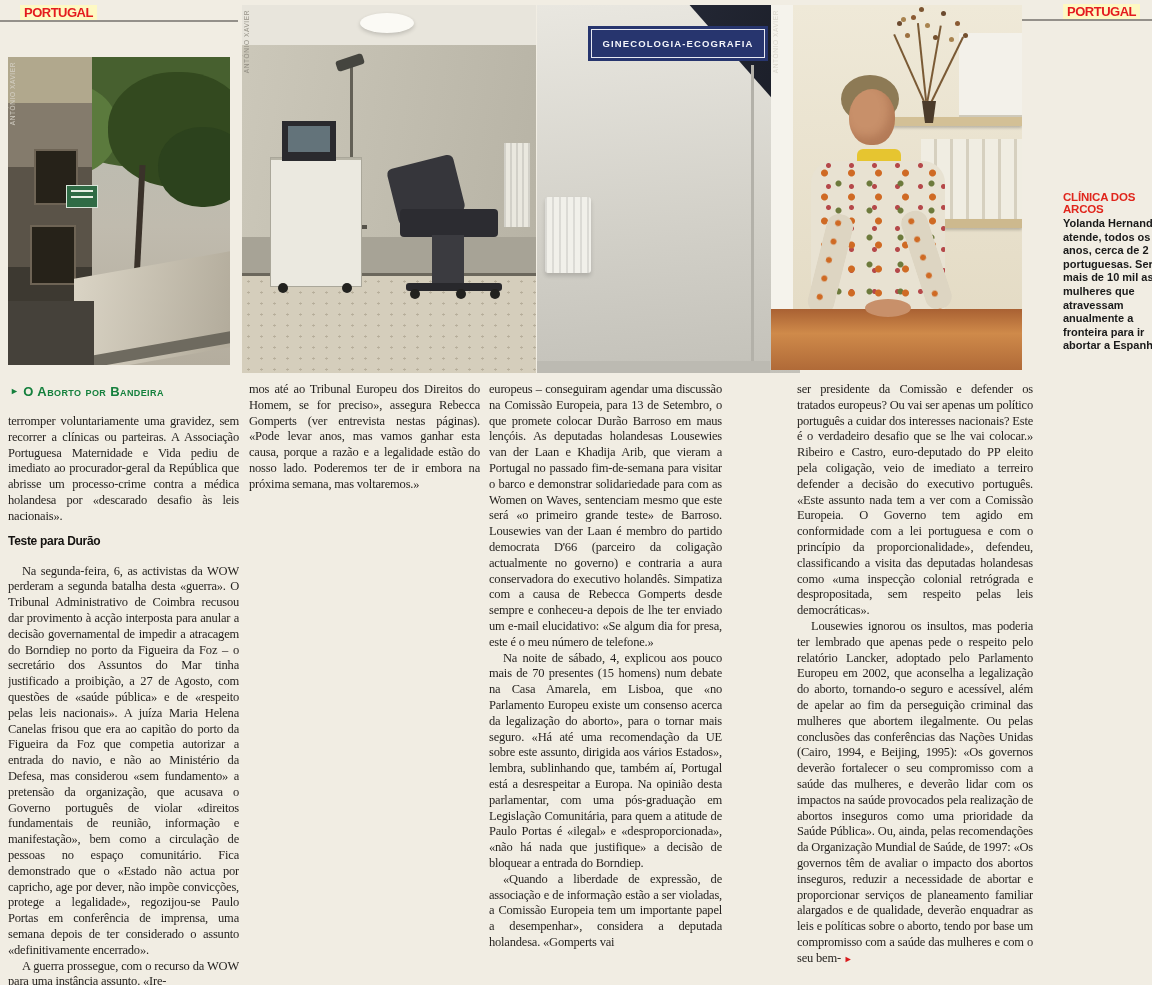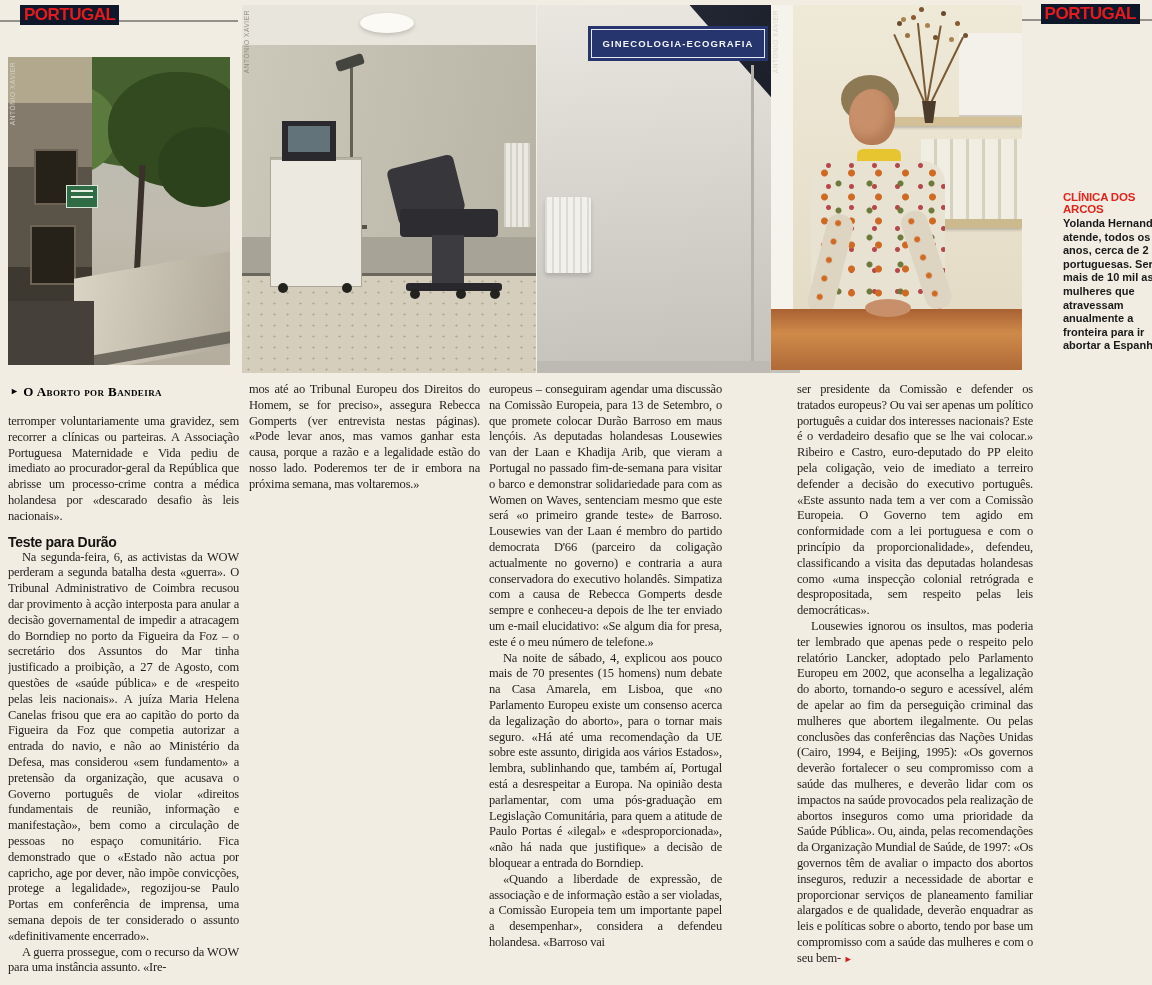--- a/index.html
+++ b/index.html
@@ -3,21 +3,21 @@
 <meta charset="utf-8">
 <style>
   html,body{margin:0;padding:0;}
   .page{position:relative;width:1152px;height:985px;background:#f1ede3;overflow:hidden;
         font-family:"Liberation Serif",serif;color:#221f1c;}
   
   .rule{position:absolute;height:1.5px;background:#94908a;}
   .rule-left{left:0;top:20px;width:238px;}
   .rule-right{left:1018px;top:19px;width:134px;}
   .hdr{position:absolute;font-family:"Liberation Sans",sans-serif;font-weight:bold;
-       font-size:17px;letter-spacing:-0.5px;color:#e41b1e;background:#0f172a;padding:0 4px;}
+       font-size:13px;letter-spacing:-0.5px;color:#e41b1e;background:#fef9c3;padding:0 4px;}
   .hdr-left{left:20px;top:5px;}
   .hdr-right{right:12px;top:4px;}
   
   .photo{position:absolute;overflow:hidden;background:#cac5b8;}
   .credit{position:absolute;left:1px;top:5px;writing-mode:vertical-rl;transform:rotate(180deg);
           font-family:"Liberation Sans",sans-serif;font-size:6.5px;letter-spacing:.6px;color:#d8d4ca;opacity:.9;}
   .credit.dark{color:#8d897e;}
   
   .p-street{left:8px;top:57px;width:222px;height:308px;background:linear-gradient(#b9bdb4,#c0bbae 55%,#b4ad9e);}
   .sky{position:absolute;left:60px;top:0;width:70px;height:70px;background:#e4e8e2;border-radius:40%;}
@@ -108,33 +108,33 @@
           background-size:27px 24px,31px 27px,23px 21px;
           background-position:0 0,12px 9px,6px 15px;}
   .arm{position:absolute;width:27px;height:102px;border-radius:13px;background:#ddd5c2;
        background-image:radial-gradient(circle,#cf6a24 2.5px,transparent 3.5px);background-size:22px 19px;}
   .arm-l{left:46px;top:208px;transform:rotate(14deg);}
   .arm-r{left:142px;top:204px;transform:rotate(-18deg);}
   .hands{position:absolute;left:94px;top:294px;width:46px;height:18px;border-radius:50%;background:#c8906a;}
   .desk{position:absolute;left:0;top:304px;width:251px;height:61px;
         background:linear-gradient(#a96133,#cf8a4a 40%,#b06a38);}
   
-  .kicker{position:absolute;left:10px;top:384px;font-family:Liberation Serif, serif;
-          font-variant:small-caps;font-weight:bold;font-size:13px;letter-spacing:.4px;color:#000000;text-align:right;}
+  .kicker{position:absolute;left:10px;top:384px;font-family:Liberation Sans, sans-serif;
+          font-variant:small-caps;font-weight:bold;font-size:13px;letter-spacing:.4px;color:#15803d;text-align:right;}
   .kicker .arr{font-size:9px;vertical-align:2px;margin-right:4px;}
   
   .col{position:absolute;top:382px;overflow:hidden;}
   .col p{margin:0;font-size:12.5px;line-height:15.8px;letter-spacing:-0.2px;text-align:justify;}
   .col p.ind{text-indent:14px;}
   .col1{left:8px;top:414px;width:231px;height:571px;}
   .col2{left:249px;width:231px;height:603px;}
   .col3{left:489px;width:233px;height:603px;}
   .col4{left:797px;width:236px;height:603px;}
-  .subhead{font-family:"Liberation Sans",sans-serif;font-weight:bold;font-size:14px;
-           margin:9px 0 0;color:#141210;letter-spacing:-0.3px;}
+  .subhead{font-family:"Liberation Sans",sans-serif;font-weight:bold;font-size:12px;
+           margin:9px 0 16px;color:#141210;letter-spacing:-0.3px;}
   .cont-arr{color:#d91a1c;font-size:9px;}
   
   .side-cap{position:absolute;left:1063px;top:191px;width:115px;font-family:"Liberation Sans",sans-serif;}
   .side-cap .t{color:#e0251c;font-weight:bold;font-size:11.5px;letter-spacing:-0.2px;margin-bottom:2px;}
   .side-cap .b{color:#191919;font-weight:bold;font-size:11px;line-height:13.6px;}
 </style>
 </head>
 <body>
 
 <div class="page">
@@ -234,21 +234,21 @@
     <p class="ind">A guerra prossegue, com o recurso da WOW para uma instância assunto. «Ire-</p>
   </div>
 
   <div class="col col2">
     <p>mos até ao Tribunal Europeu dos Direitos do Homem, se for preciso», assegura Rebecca Gomperts (ver entrevista nestas páginas). «Pode levar anos, mas vamos ganhar esta causa, porque a razão e a legalidade estão do nosso lado. Poderemos ter de ir embora na próxima semana, mas voltaremos.»</p>
   </div>
 
   <div class="col col3">
     <p>europeus – conseguiram agendar uma discussão na Comissão Europeia, para 13 de Setembro, o que promete colocar Durão Barroso em maus lençóis. As deputadas holandesas Lousewies van der Laan e Khadija Arib, que vieram a Portugal no passado fim-de-semana para visitar o barco e demonstrar solidariedade para com as Women on Waves, sentenciam mesmo que este será «o primeiro grande teste» de Barroso. Lousewies van der Laan é membro do partido democrata D'66 (parceiro da coligação actualmente no governo) e contraria a aura conservadora do executivo holandês. Simpatiza com a causa de Rebecca Gomperts desde sempre e conheceu-a depois de lhe ter enviado um e-mail elucidativo: «Se algum dia for presa, este é o meu número de telefone.»</p>
     <p class="ind">Na noite de sábado, 4, explicou aos pouco mais de 70 presentes (15 homens) num debate na Casa Amarela, em Lisboa, que «no Parlamento Europeu existe um consenso acerca da legalização do aborto», para o tornar mais seguro. «Há até uma recomendação da UE sobre este assunto, dirigida aos vários Estados», lembra, sublinhando que, também aí, Portugal está a desrespeitar a Europa. Na opinião desta parlamentar, com uma pós-graduação em Legislação Comunitária, para quem a atitude de Paulo Portas é «ilegal» e «desproporcionada», «não há nada que justifique» a decisão de bloquear a entrada do Borndiep.</p>
-    <p class="ind">«Quando a liberdade de expressão, de associação e de informação estão a ser violadas, a Comissão Europeia tem um importante papel a desempenhar», considera a defendeu holandesa. «Barroso vai</p>
+    <p class="ind">«Quando a liberdade de expressão, de associação e de informação estão a ser violadas, a Comissão Europeia tem um importante papel a desempenhar», considera a deputada holandesa. «Gomperts vai</p>
   </div>
 
   <div class="col col4">
     <p>ser presidente da Comissão e defender os tratados europeus? Ou vai ser apenas um político português a cuidar dos interesses nacionais? Este é o verdadeiro desafio que se lhe vai colocar.» Ribeiro e Castro, euro-deputado do PP eleito pela coligação, veio de imediato a terreiro defender a decisão do executivo português. «Este assunto nada tem a ver com a Comissão Europeia. O Governo tem agido em conformidade com a lei portuguesa e com o princípio da proporcionalidade», defendeu, classificando a visita das deputadas holandesas como «uma inspecção colonial retrógrada e despropositada, sem respeito pelas leis democráticas».</p>
     <p class="ind"><span>Lousewies ignorou os insultos, mas poderia ter lembrado que apenas pede o respeito pelo relatório Lancker, adoptado pelo Parlamento Europeu em 2002, que aconselha a legalização do aborto, tornando-o seguro e acessível, além de apelar ao fim da perseguição criminal das mulheres que abortem ilegalmente. Ou pelas conclusões das conferências das Nações Unidas (Cairo, 1994, e Beijing, 1995): «Os governos deverão fortalecer o seu compromisso com a saúde das mulheres, e deverão lidar com os impactos na saúde provocados pela realização de abortos inseguros como uma prioridade da Saúde Pública». Ou, ainda, pelas recomendações da Organização Mundial de Saúde, de 1997: «Os governos têm de avaliar o impacto dos abortos inseguros, reduzir a necessidade de abortar e proporcionar serviços de planeamento familiar alargados e de qualidade, deverão enquadrar as leis e políticas sobre o aborto, tendo por base um compromisso com a saúde das mulheres e com o seu bem-</span> <span class="cont-arr">►</span></p>
   </div>
 
   <div class="side-cap">
     <div class="t">CLÍNICA DOS ARCOS</div>
     <div class="b">Yolanda Hernandez atende, todos os anos, cerca de 2 mil portuguesas. Serão mais de 10 mil as mulheres que atravessam anualmente a fronteira para ir abortar a Espanha</div>

